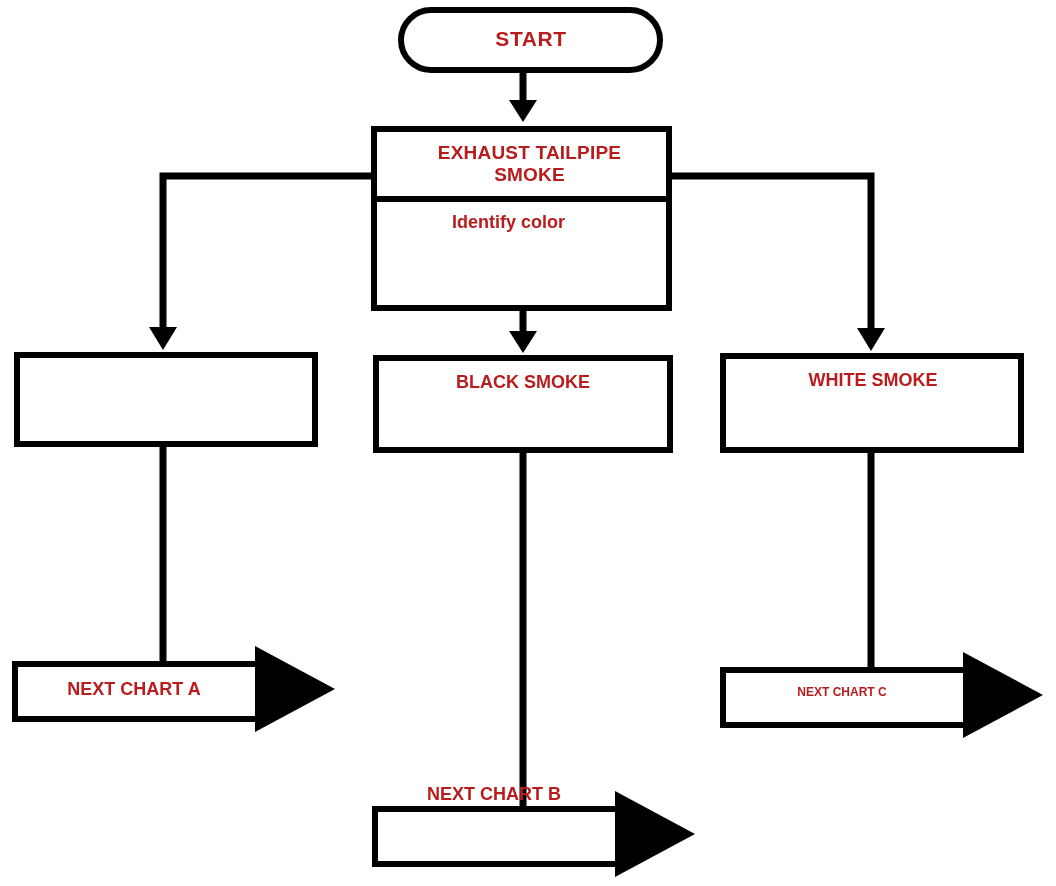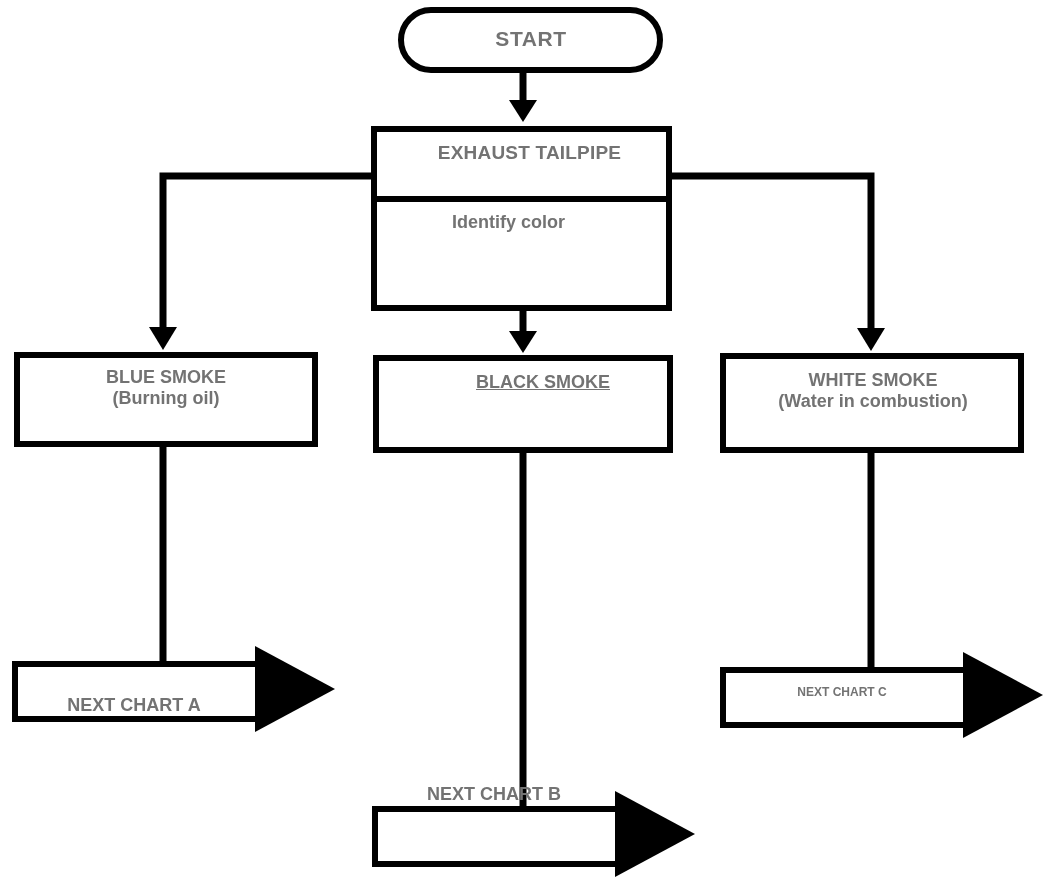--- a/index.html
+++ b/index.html
@@ -18,21 +18,21 @@
   svg.flow {
     position: absolute;
     left: 0;
     top: 0;
     width: 1056px;
     height: 886px;
   }
   .node-text {
     position: absolute;
     text-align: center;
-    color: #737373;
+    color: #b91c1c;
     font-weight: bold;
     line-height: 1.18;
     pointer-events: none;
     user-select: none;
   }
   .t-start {
     left: 398px; top: 27px; width: 266px;
     font-size: 21px; letter-spacing: 0.6px;
   }
   .t-main-head {
@@ -41,32 +41,30 @@
   }
   .t-main-body {
     left: 372px; top: 212px; width: 273px;
     font-size: 18px;
   }
   .t-blue {
     left: 16px; top: 367px; width: 300px;
     font-size: 18px;
   }
   .t-black {
-    left: 395px; top: 372px; width: 296px;
+    left: 375px; top: 372px; width: 296px;
     font-size: 18px;
-    text-decoration: underline;
   }
   .t-white {
     left: 722px; top: 370px; width: 302px;
     font-size: 18px;
   }
   .t-next-a {
     left: 14px; top: 679px; width: 240px;
     font-size: 18px;
-    margin-top: 16px;
   }
   .t-next-b {
     left: 374px; top: 784px; width: 240px;
     font-size: 18px;
   }
   .t-next-c {
     left: 722px; top: 685px; width: 240px;
     font-size: 12px;
   }
   .line2 { display: block; }
@@ -131,36 +129,32 @@
       <polygon points="963,652 1043,695 963,738" fill="#000000"></polygon>
       <rect x="723" y="670" width="243" height="55" fill="#ffffff" stroke="#000000" stroke-width="6"></rect>
     </g>
 
   </svg>
 
   <div class="node-text t-start">START</div>
 
   <div class="node-text t-main-head">
     <span class="line2">EXHAUST TAILPIPE</span>
+    <span class="line2">SMOKE</span>
   </div>
 
   <div class="node-text t-main-body">Identify color</div>
 
-  <div class="node-text t-blue">
-    <span class="line2">BLUE SMOKE</span>
-    <span class="line2">(Burning oil)</span>
-  </div>
 
   <div class="node-text t-black">
     <span class="line2">BLACK SMOKE</span>
   </div>
 
   <div class="node-text t-white">
     <span class="line2">WHITE SMOKE</span>
-    <span class="line2">(Water in combustion)</span>
   </div>
 
   <div class="node-text t-next-a">NEXT CHART A</div>
 
   <div class="node-text t-next-b">NEXT CHART B</div>
 
   <div class="node-text t-next-c">NEXT CHART C</div>
 
 </div>
 

